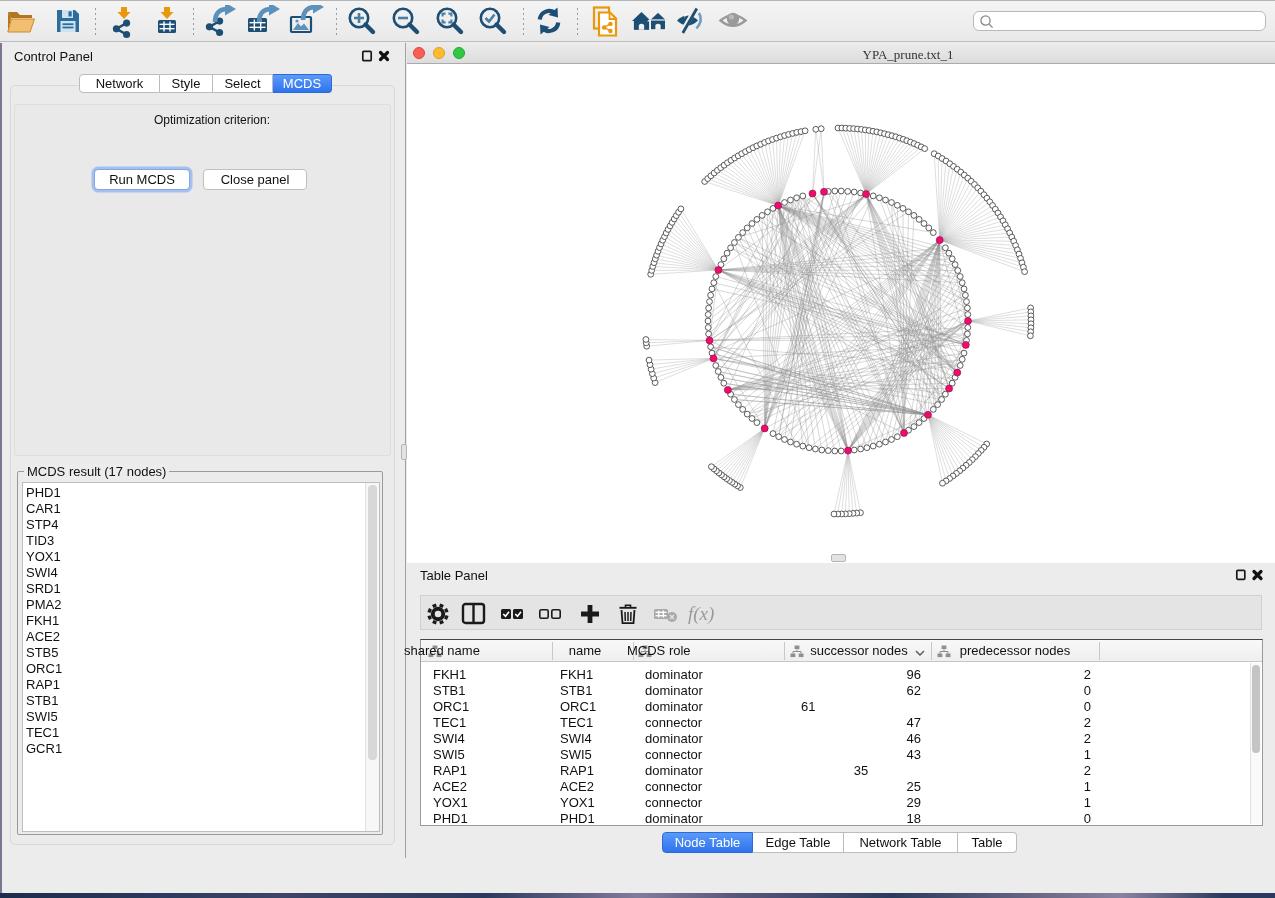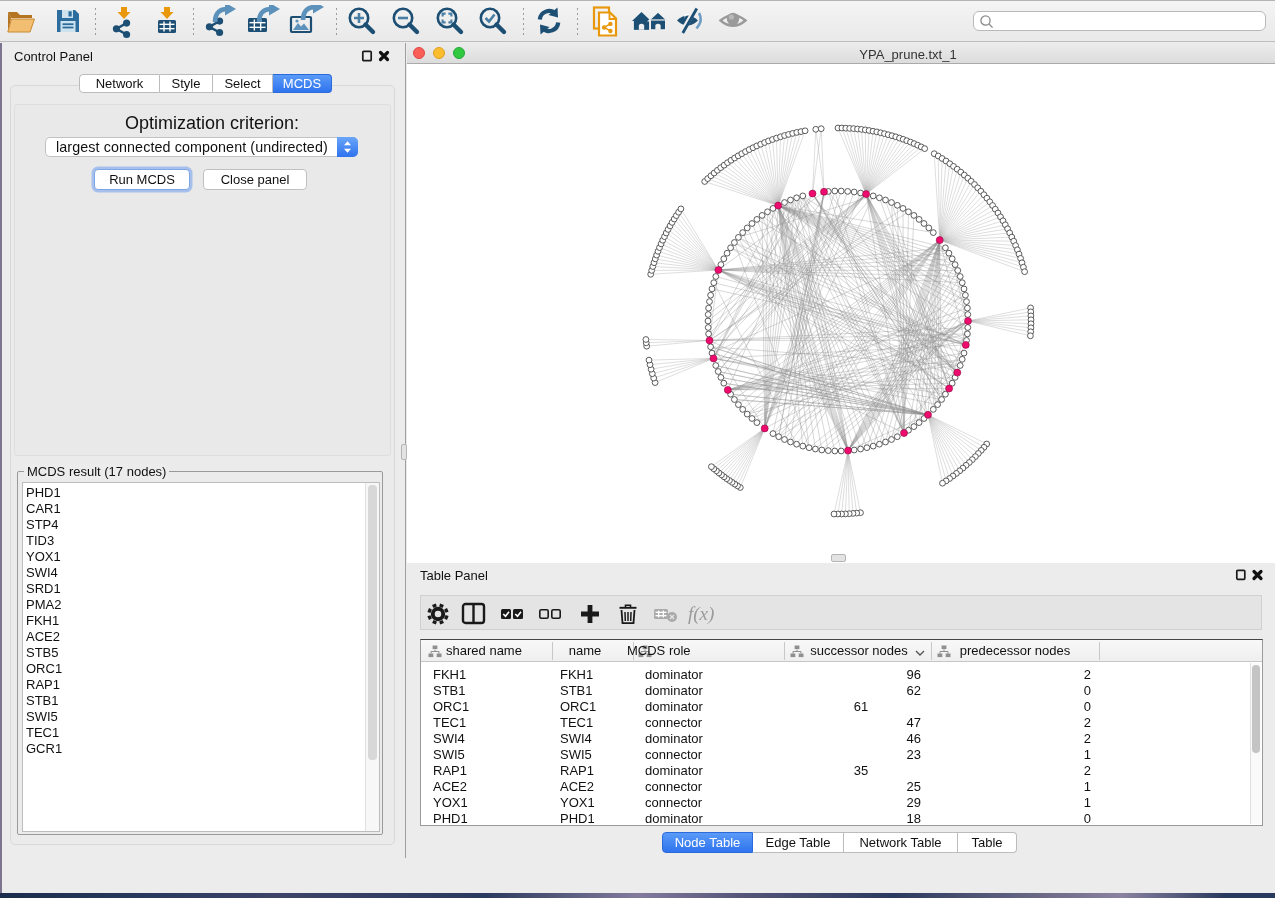--- a/index.html
+++ b/index.html
@@ -15,36 +15,36 @@
 
 #cpanel { left:0; top:43px; width:406px; height:815px; background:#ececec; border-right:1px solid #9f9f9f; }
 #cpanel .title { position:absolute; left:14px; top:6px; font-size:13px; color:#111; }
 .winbtns { position:absolute; top:5px; font-size:12px; color:#111; }
 #tabbox { position:absolute; left:10px; top:42px; width:385px; height:760px; background:#ebebeb; border:1px solid #d8d8d8; border-radius:5px; }
 .tabs { position:absolute; left:79px; top:31px; height:19px; display:flex; z-index:3; }
 .tab { height:19px; background:#fff; border:1px solid #bcbcbc; border-left:none; font-size:13px; color:#111; display:flex; align-items:center; justify-content:center; }
 .tab:first-child { border-left:1px solid #bcbcbc; border-radius:4px 0 0 4px; }
 .tab.last { border-radius:0 4px 4px 0; }
 .tab.sel { background:linear-gradient(#5a9bf8,#2f73ee); color:#fff; border-color:#2a6ada; }
-#optlabel { position:absolute; left:0; top:70px; width:424px; text-align:center; font-size:18px; color:#111; }
+#optlabel { position:absolute; left:0; top:70px; width:424px; text-align:center; font-size:12px; color:#111; }
 #combo { position:absolute; left:45px; top:94px; width:313px; height:20px; background:#fff; border:1px solid #c2c2c2; border-radius:5px; font-size:14.3px; color:#111; line-height:18px; padding-left:10px; letter-spacing:0.1px; }
 #combo .step { position:absolute; right:-1px; top:-1px; width:21px; height:20px; background:linear-gradient(#6aa6f9,#2e72ee); border-radius:0 5px 5px 0; }
 .btn { position:absolute; height:21px; background:#fff; border:1px solid #c0c0c0; border-radius:4px; font-size:13px; color:#111; text-align:center; line-height:19px; }
 #runbtn { left:94px; top:126px; width:96px; box-shadow:0 0 0 2.5px rgba(125,165,235,.62); border-color:#7ca7e8; }
 #closebtn { left:203px; top:126px; width:104px; }
 
 #fieldset { position:absolute; left:17px; top:428px; width:366px; height:364px; border:1px solid #9a9a9a; border-radius:2px; }
 #fieldset .legend { position:absolute; left:6px; top:-8px; background:#ececec; padding:0 3px; font-size:13px; color:#111; }
 #listbox { position:absolute; left:4px; top:10px; width:358px; height:350px; background:#fff; border:1px solid #bdbdbd; overflow:hidden; }
 #listbox .items { position:absolute; left:3px; top:2px; font-size:13px; color:#111; line-height:16px; }
 #listbox .sb { position:absolute; right:0; top:0; width:14px; height:348px; background:#f7f7f7; border-left:1px solid #e0e0e0; }
 #listbox .sb .thumb { position:absolute; left:2px; top:2px; width:9px; height:275px; background:#d8d8d8; border-radius:4px; }
 
 #netwin { left:407px; top:43px; width:868px; height:520px; background:#fff; }
-#nettitle { position:absolute; left:0; top:0; width:868px; height:21px; background:linear-gradient(#ececec,#dcdcdc); border-bottom:1px solid #ababab; }
+#nettitle { position:absolute; left:0; top:0; width:868px; height:21px; background:linear-gradient(#ececec,#dcdcdc); border-bottom:1px solid #ababab;font-family:Liberation Serif, serif; }
 #nettitle .t { position:absolute; left:401px; top:4px; width:200px; text-align:center; font-size:13px; color:#333; }
 .tl { position:absolute; top:4px; width:12px; height:12px; border-radius:50%; }
 
 #tpanel { left:407px; top:563px; width:868px; height:295px; background:#ececec; }
 #tpanel .title { position:absolute; left:13px; top:5px; font-size:13px; color:#111; }
 #ttoolbar { position:absolute; left:13px; top:32px; width:842px; height:35px; background:#e4e4e4; border:1px solid #d0d0d0; }
 #ttable { position:absolute; left:13px; top:76px; width:843px; height:187px; background:#fff; border:1px solid #444; border-left:1px solid #9a9a9a; border-right:1px solid #9a9a9a; border-bottom:1px solid #9a9a9a; }
 #thead { position:absolute; left:0; top:0; width:841px; height:22px; background:linear-gradient(#f8f8f8,#efefef); border-bottom:1px solid #c6c6c6; font-size:13px; color:#111; }
 .hcell { position:absolute; top:3px; }
 .hsep { position:absolute; top:2px; width:1px; height:18px; background:#c8c8c8; }
@@ -199,26 +199,20 @@
     <div id="tabbox">
         <div style="position:absolute;left:3px;top:18px;right:3px;height:352px;background:#e9e9e9;border:1px solid #dedede;border-radius:3px"></div>
       </div>
     <div class="tabs">
       <div class="tab" style="width:81px">Network</div>
       <div class="tab" style="width:53px">Style</div>
       <div class="tab" style="width:60px">Select</div>
       <div class="tab sel last" style="width:59px">MCDS</div>
     </div>
     <div id="optlabel">Optimization criterion:</div>
-    <div id="combo">largest connected component (undirected)
-      <div class="step"><svg width="21" height="20" viewBox="0 0 21 20">
-            <path d="M7 8.2 L10.5 4.2 L14 8.2 Z" fill="#fff"></path>
-            <path d="M7 11.8 L10.5 15.8 L14 11.8 Z" fill="#fff"></path>
-          </svg></div>
-    </div>
     <div class="btn" id="runbtn">Run MCDS</div>
     <div class="btn" id="closebtn">Close panel</div>
     <div id="fieldset">
       <div class="legend">MCDS result (17 nodes)</div>
       <div id="listbox">
         <div class="items">PHD1<br>CAR1<br>STP4<br>TID3<br>YOX1<br>SWI4<br>SRD1<br>PMA2<br>FKH1<br>ACE2<br>STB5<br>ORC1<br>RAP1<br>STB1<br>SWI5<br>TEC1<br>GCR1</div>
         <div class="sb">
             <div class="thumb"></div>
           </div>
       </div>
@@ -996,21 +990,21 @@
           <div class="hsep" style="left:212px"></div>
           <div class="hsep" style="left:363px"></div>
           <div class="hsep" style="left:510px"></div>
           <div class="hsep" style="left:678px"></div>
           <svg class="hicon" style="left:7px" width="14" height="13" viewBox="0 0 14 13">
             <rect x="4.6" y="0.5" width="4.8" height="3.6" fill="#8f8f8f"></rect>
             <rect x="0.5" y="8.5" width="4.8" height="3.6" fill="#8f8f8f"></rect>
             <rect x="8.7" y="8.5" width="4.8" height="3.6" fill="#8f8f8f"></rect>
             <path d="M7 4.5 L7 6.5 M3 6.5 L11 6.5 M3 6.5 L3 8.5 M11 6.5 L11 8.5" stroke="#8f8f8f" stroke-width="1" fill="none"></path>
           </svg>
-          <div class="hcell" style="left:-17px;width:160px;text-align:center;">shared name</div>
+          <div class="hcell" style="left:-17px;width:160px;text-align:left;">shared name</div>
           <div class="hcell" style="left:84px;width:160px;text-align:center;">name</div>
           <svg class="hicon" style="left:217px" width="14" height="13" viewBox="0 0 14 13">
             <rect x="4.6" y="0.5" width="4.8" height="3.6" fill="#8f8f8f"></rect>
             <rect x="0.5" y="8.5" width="4.8" height="3.6" fill="#8f8f8f"></rect>
             <rect x="8.7" y="8.5" width="4.8" height="3.6" fill="#8f8f8f"></rect>
             <path d="M7 4.5 L7 6.5 M3 6.5 L11 6.5 M3 6.5 L3 8.5 M11 6.5 L11 8.5" stroke="#8f8f8f" stroke-width="1" fill="none"></path>
           </svg>
           <div class="hcell" style="left:206px;width:160px;">MCDS role</div>
           <svg class="hicon" style="left:369px" width="14" height="13" viewBox="0 0 14 13">
             <rect x="4.6" y="0.5" width="4.8" height="3.6" fill="#8f8f8f"></rect>
@@ -1036,36 +1030,36 @@
         <div class="trow" style="left:380px;top:27px;width:120px;text-align:right">96</div>
         <div class="trow" style="left:550px;top:27px;width:120px;text-align:right">2</div>
         <div class="trow" style="left:12px;top:43px;width:200px">STB1</div>
         <div class="trow" style="left:139px;top:43px;width:100px">STB1</div>
         <div class="trow" style="left:224px;top:43px;width:120px">dominator</div>
         <div class="trow" style="left:380px;top:43px;width:120px;text-align:right">62</div>
         <div class="trow" style="left:550px;top:43px;width:120px;text-align:right">0</div>
         <div class="trow" style="left:12px;top:59px;width:200px">ORC1</div>
         <div class="trow" style="left:139px;top:59px;width:100px">ORC1</div>
         <div class="trow" style="left:224px;top:59px;width:120px">dominator</div>
-        <div class="trow" style="left:380px;top:59px;width:120px;text-align:center">61</div>
+        <div class="trow" style="left:380px;top:59px;width:120px;text-align:left">61</div>
         <div class="trow" style="left:550px;top:59px;width:120px;text-align:right">0</div>
         <div class="trow" style="left:12px;top:75px;width:200px">TEC1</div>
         <div class="trow" style="left:139px;top:75px;width:100px">TEC1</div>
         <div class="trow" style="left:224px;top:75px;width:120px">connector</div>
         <div class="trow" style="left:380px;top:75px;width:120px;text-align:right">47</div>
         <div class="trow" style="left:550px;top:75px;width:120px;text-align:right">2</div>
         <div class="trow" style="left:12px;top:91px;width:200px">SWI4</div>
         <div class="trow" style="left:139px;top:91px;width:100px">SWI4</div>
         <div class="trow" style="left:224px;top:91px;width:120px">dominator</div>
         <div class="trow" style="left:380px;top:91px;width:120px;text-align:right">46</div>
         <div class="trow" style="left:550px;top:91px;width:120px;text-align:right">2</div>
         <div class="trow" style="left:12px;top:107px;width:200px">SWI5</div>
         <div class="trow" style="left:139px;top:107px;width:100px">SWI5</div>
         <div class="trow" style="left:224px;top:107px;width:120px">connector</div>
-        <div class="trow" style="left:380px;top:107px;width:120px;text-align:right">23</div>
+        <div class="trow" style="left:380px;top:107px;width:120px;text-align:right">43</div>
         <div class="trow" style="left:550px;top:107px;width:120px;text-align:right">1</div>
         <div class="trow" style="left:12px;top:123px;width:200px">RAP1</div>
         <div class="trow" style="left:139px;top:123px;width:100px">RAP1</div>
         <div class="trow" style="left:224px;top:123px;width:120px">dominator</div>
         <div class="trow" style="left:380px;top:123px;width:120px;text-align:center">35</div>
         <div class="trow" style="left:550px;top:123px;width:120px;text-align:right">2</div>
         <div class="trow" style="left:12px;top:139px;width:200px">ACE2</div>
         <div class="trow" style="left:139px;top:139px;width:100px">ACE2</div>
         <div class="trow" style="left:224px;top:139px;width:120px">connector</div>
         <div class="trow" style="left:380px;top:139px;width:120px;text-align:right">25</div>

